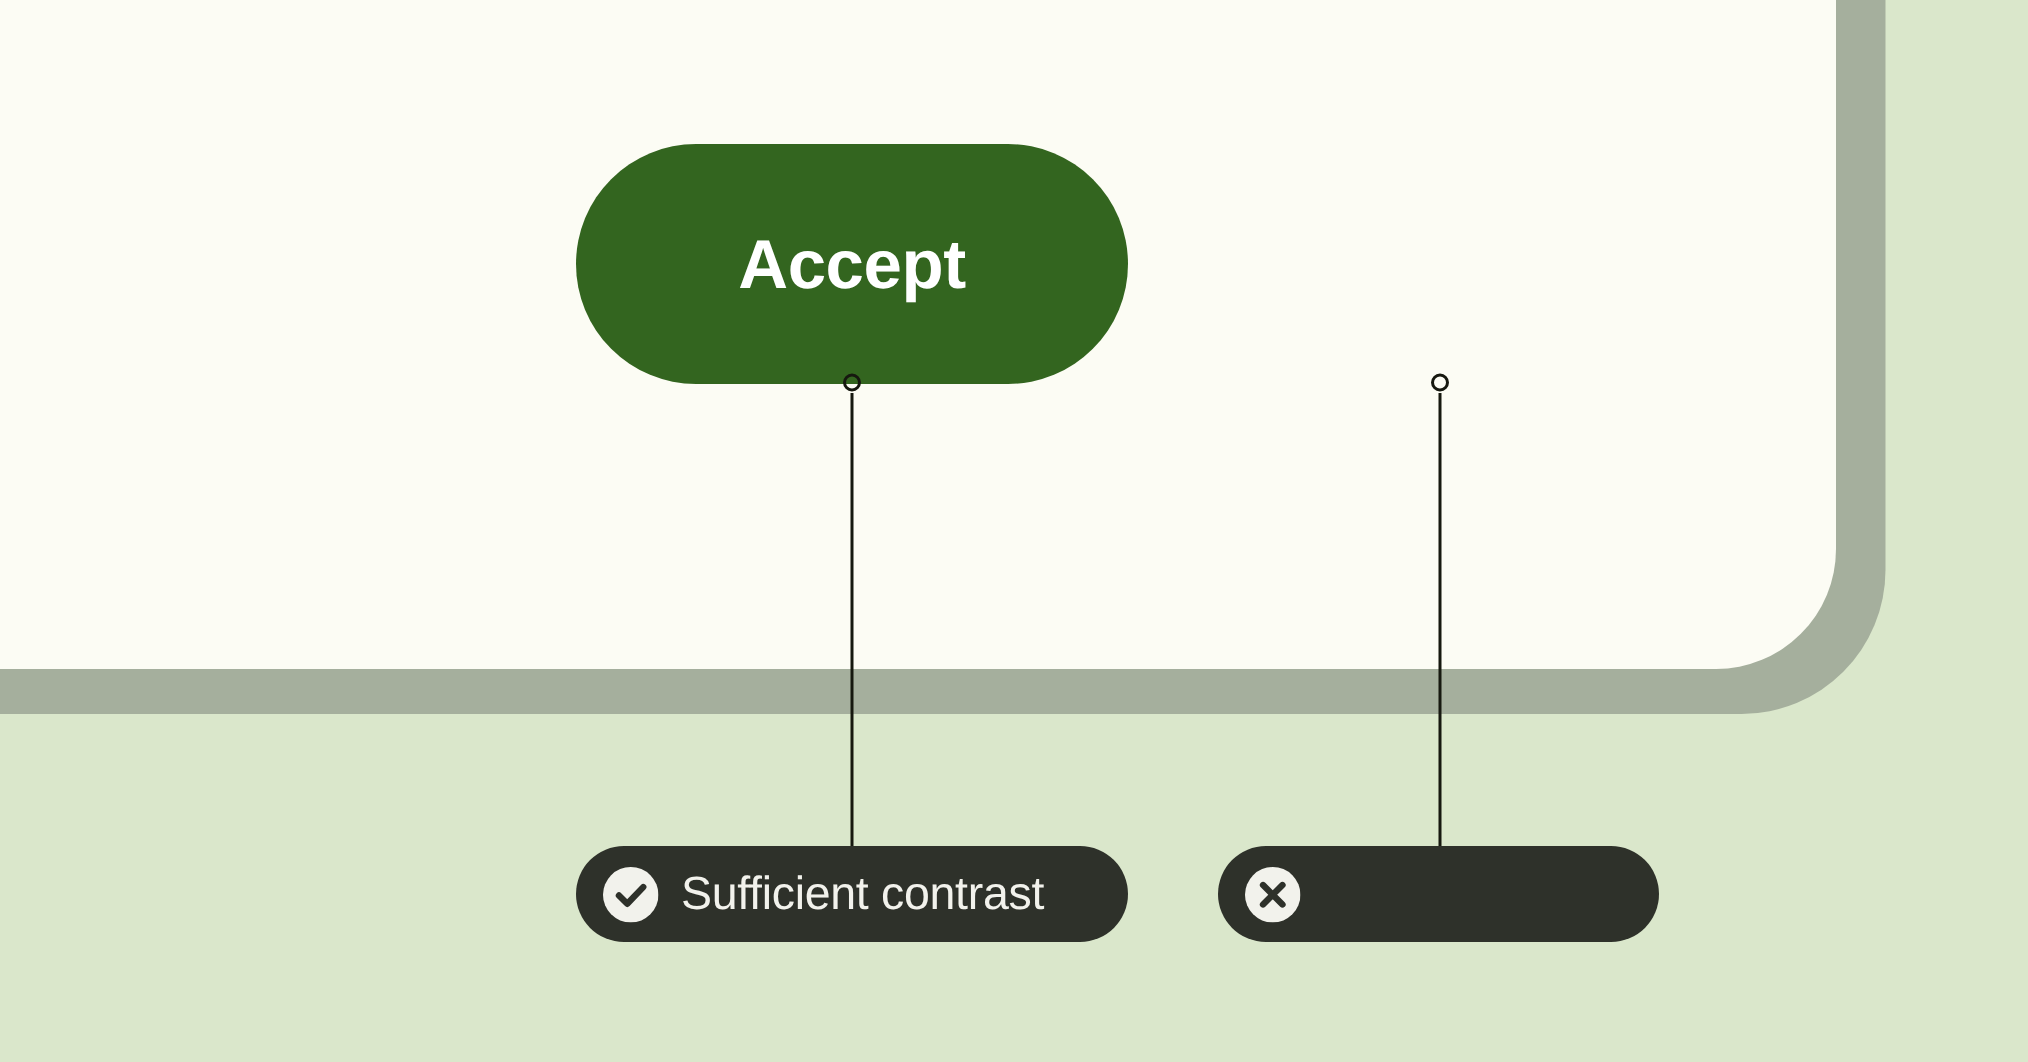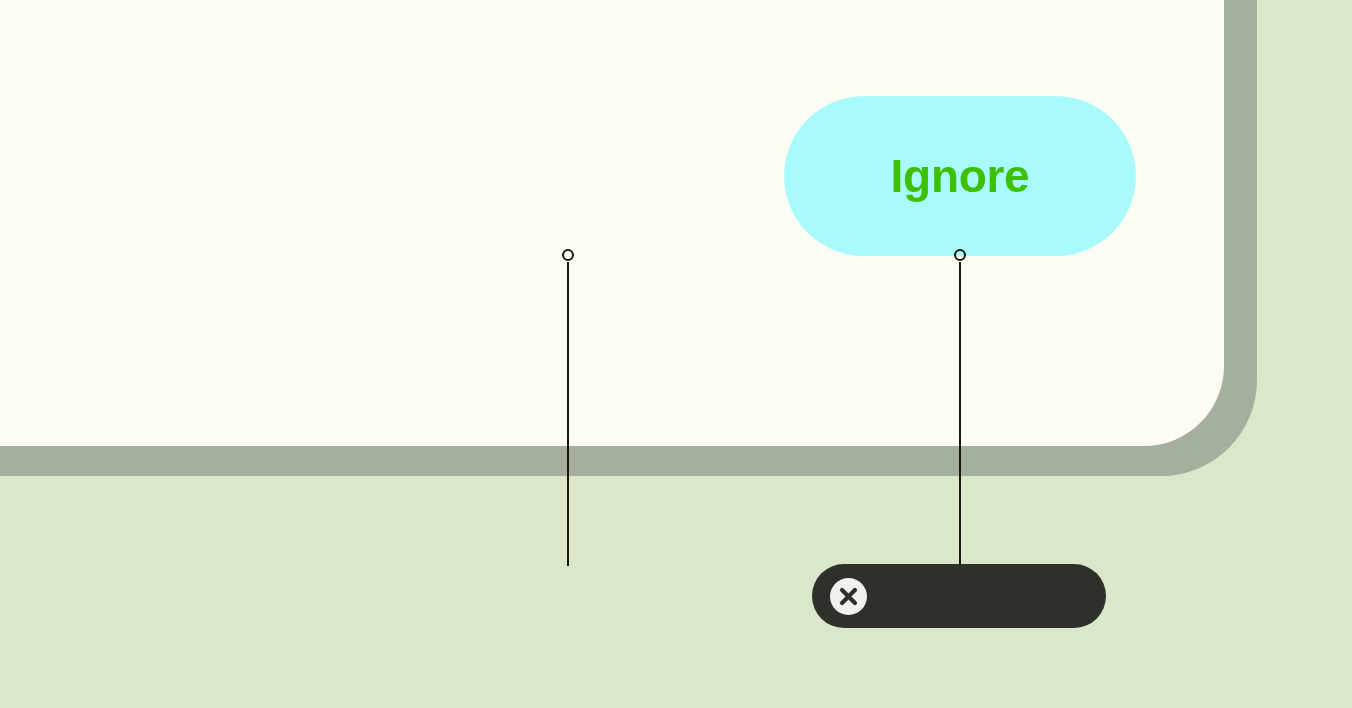--- a/index.html
+++ b/index.html
@@ -133,29 +133,36 @@
   <div class="device-screen">
 
     
     
     
 
     
     
   </div>
 
+  <button class="pill-btn btn-accept">Accept</button>
 
-  <button class="pill-btn btn-ignore">Ignore</button>
 
   <div class="leader leader-accept"></div>
   <div class="leader-dot dot-accept"></div>
 
   <div class="leader leader-ignore"></div>
   <div class="leader-dot dot-ignore"></div>
 
+  <div class="badge badge-sufficient">
+    <svg class="badge-icon" viewBox="0 0 40 40">
+      <circle cx="20" cy="20" r="20" fill="#F2F2EC"></circle>
+      <path d="M11.5 20.5 L17.5 26.5 L29 14.5" fill="none" stroke="#2E312A" stroke-width="4.6" stroke-linecap="round" stroke-linejoin="round"></path>
+    </svg>
+    <span class="badge-label">Sufficient contrast</span>
+  </div>
 
   <div class="badge badge-poor">
     <svg class="badge-icon" viewBox="0 0 40 40">
       <circle cx="20" cy="20" r="20" fill="#F2F2EC"></circle>
       <path d="M13 13 L27 27 M27 13 L13 27" fill="none" stroke="#2E312A" stroke-width="4.6" stroke-linecap="round"></path>
     </svg>
   </div>
 
 </div>
 

